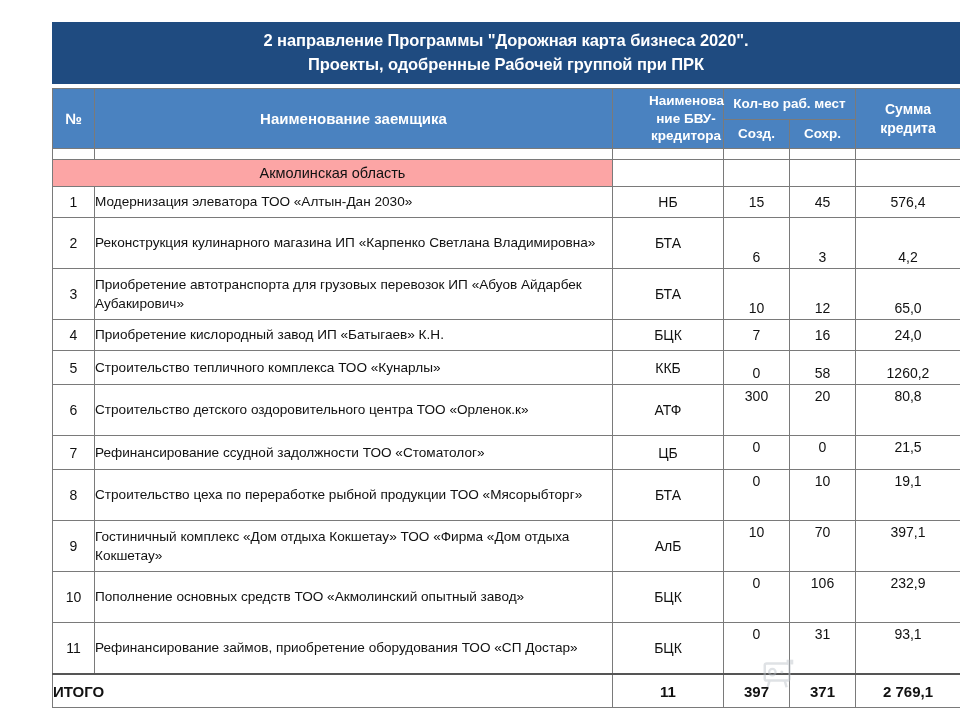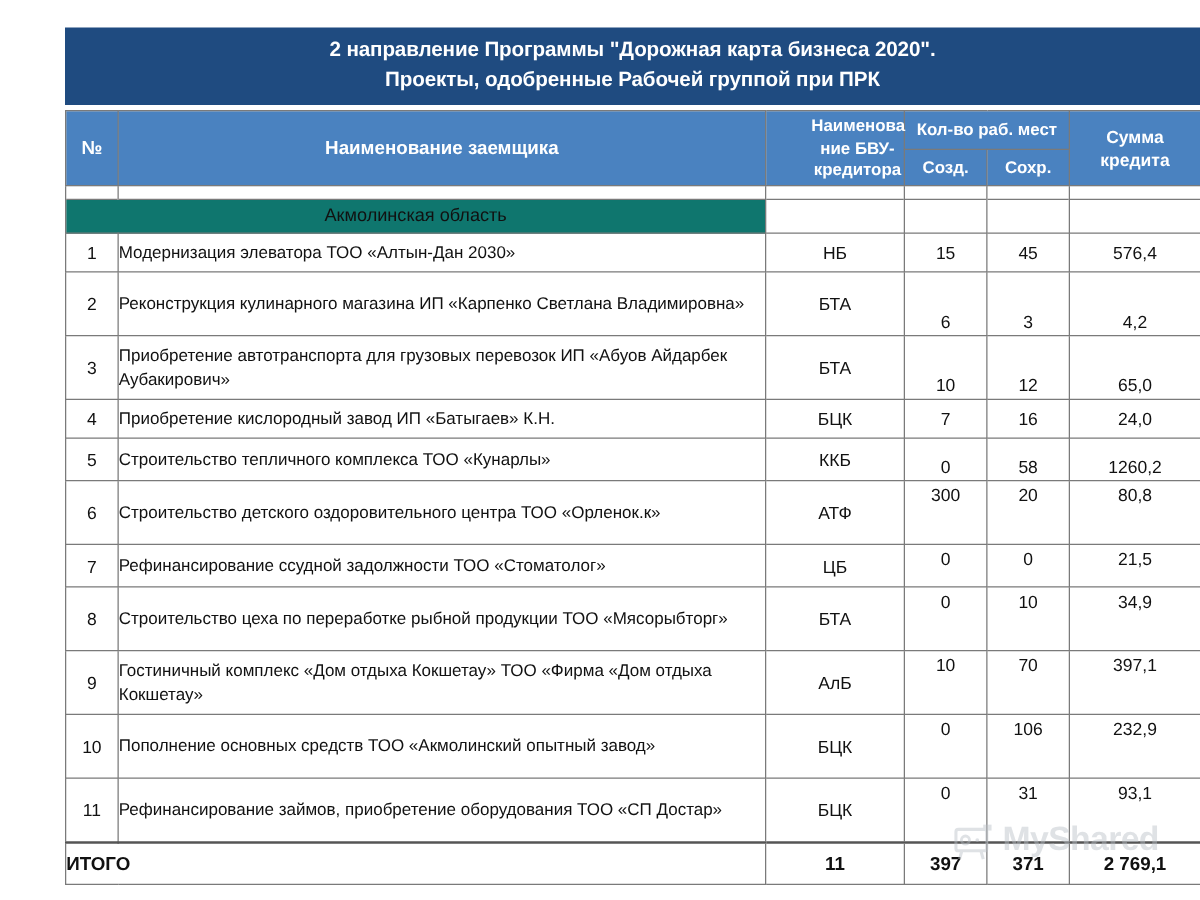--- a/index.html
+++ b/index.html
@@ -103,21 +103,21 @@
     background: #ffffff;
   }
   tr.spacer td.edge-l { border-left: 1px solid #7a7a7a; }
 
   
   td.region {
     text-align: center;
     font-size: 14.5px;
     height: 26px;
     padding: 1px 4px;
-    background: #0f766e;
+    background: #fca5a5;
   }
   td.blank { background: #ffffff; }
 
   
   td.num {
     text-align: center;
     vertical-align: bottom;
     font-size: 14px;
     padding: 0 2px 3px 2px;
   }
@@ -301,21 +301,21 @@
           <td class="val top">0</td>
           <td class="val top">21,5</td>
         </tr>
 
         <tr class="r2">
           <td class="num">8</td>
           <td class="name">Строительство цеха по переработке рыбной продукции ТОО «Мясорыбторг»</td>
           <td class="bvu">БТА</td>
           <td class="val top">0</td>
           <td class="val top">10</td>
-          <td class="val top">34,9</td>
+          <td class="val top">19,1</td>
         </tr>
 
         <tr class="r2">
           <td class="num">9</td>
           <td class="name">Гостиничный комплекс «Дом отдыха Кокшетау»  ТОО «Фирма «Дом отдыха Кокшетау»</td>
           <td class="bvu">АлБ</td>
           <td class="val top">10</td>
           <td class="val top">70</td>
           <td class="val top">397,1</td>
         </tr>
@@ -351,16 +351,15 @@
 
   <div class="watermark">
     <svg class="wm-icon" viewBox="0 0 40 40">
       <rect x="5" y="10" width="26" height="18" rx="2" fill="none" stroke="currentColor" stroke-width="2.6"></rect>
       <circle cx="13" cy="19" r="3.4" fill="none" stroke="currentColor" stroke-width="2.4"></circle>
       <circle cx="23" cy="19" r="1.6" fill="currentColor"></circle>
       <rect x="28" y="6" width="7" height="5" fill="currentColor"></rect>
       <line x1="10" y1="28" x2="8" y2="35" stroke="currentColor" stroke-width="2.6"></line>
       <line x1="26" y1="28" x2="28" y2="35" stroke="currentColor" stroke-width="2.6"></line>
     </svg>
-    <div class="wm-text">MyShared</div>
   </div>
 
 </div>
 
 </body></html>

